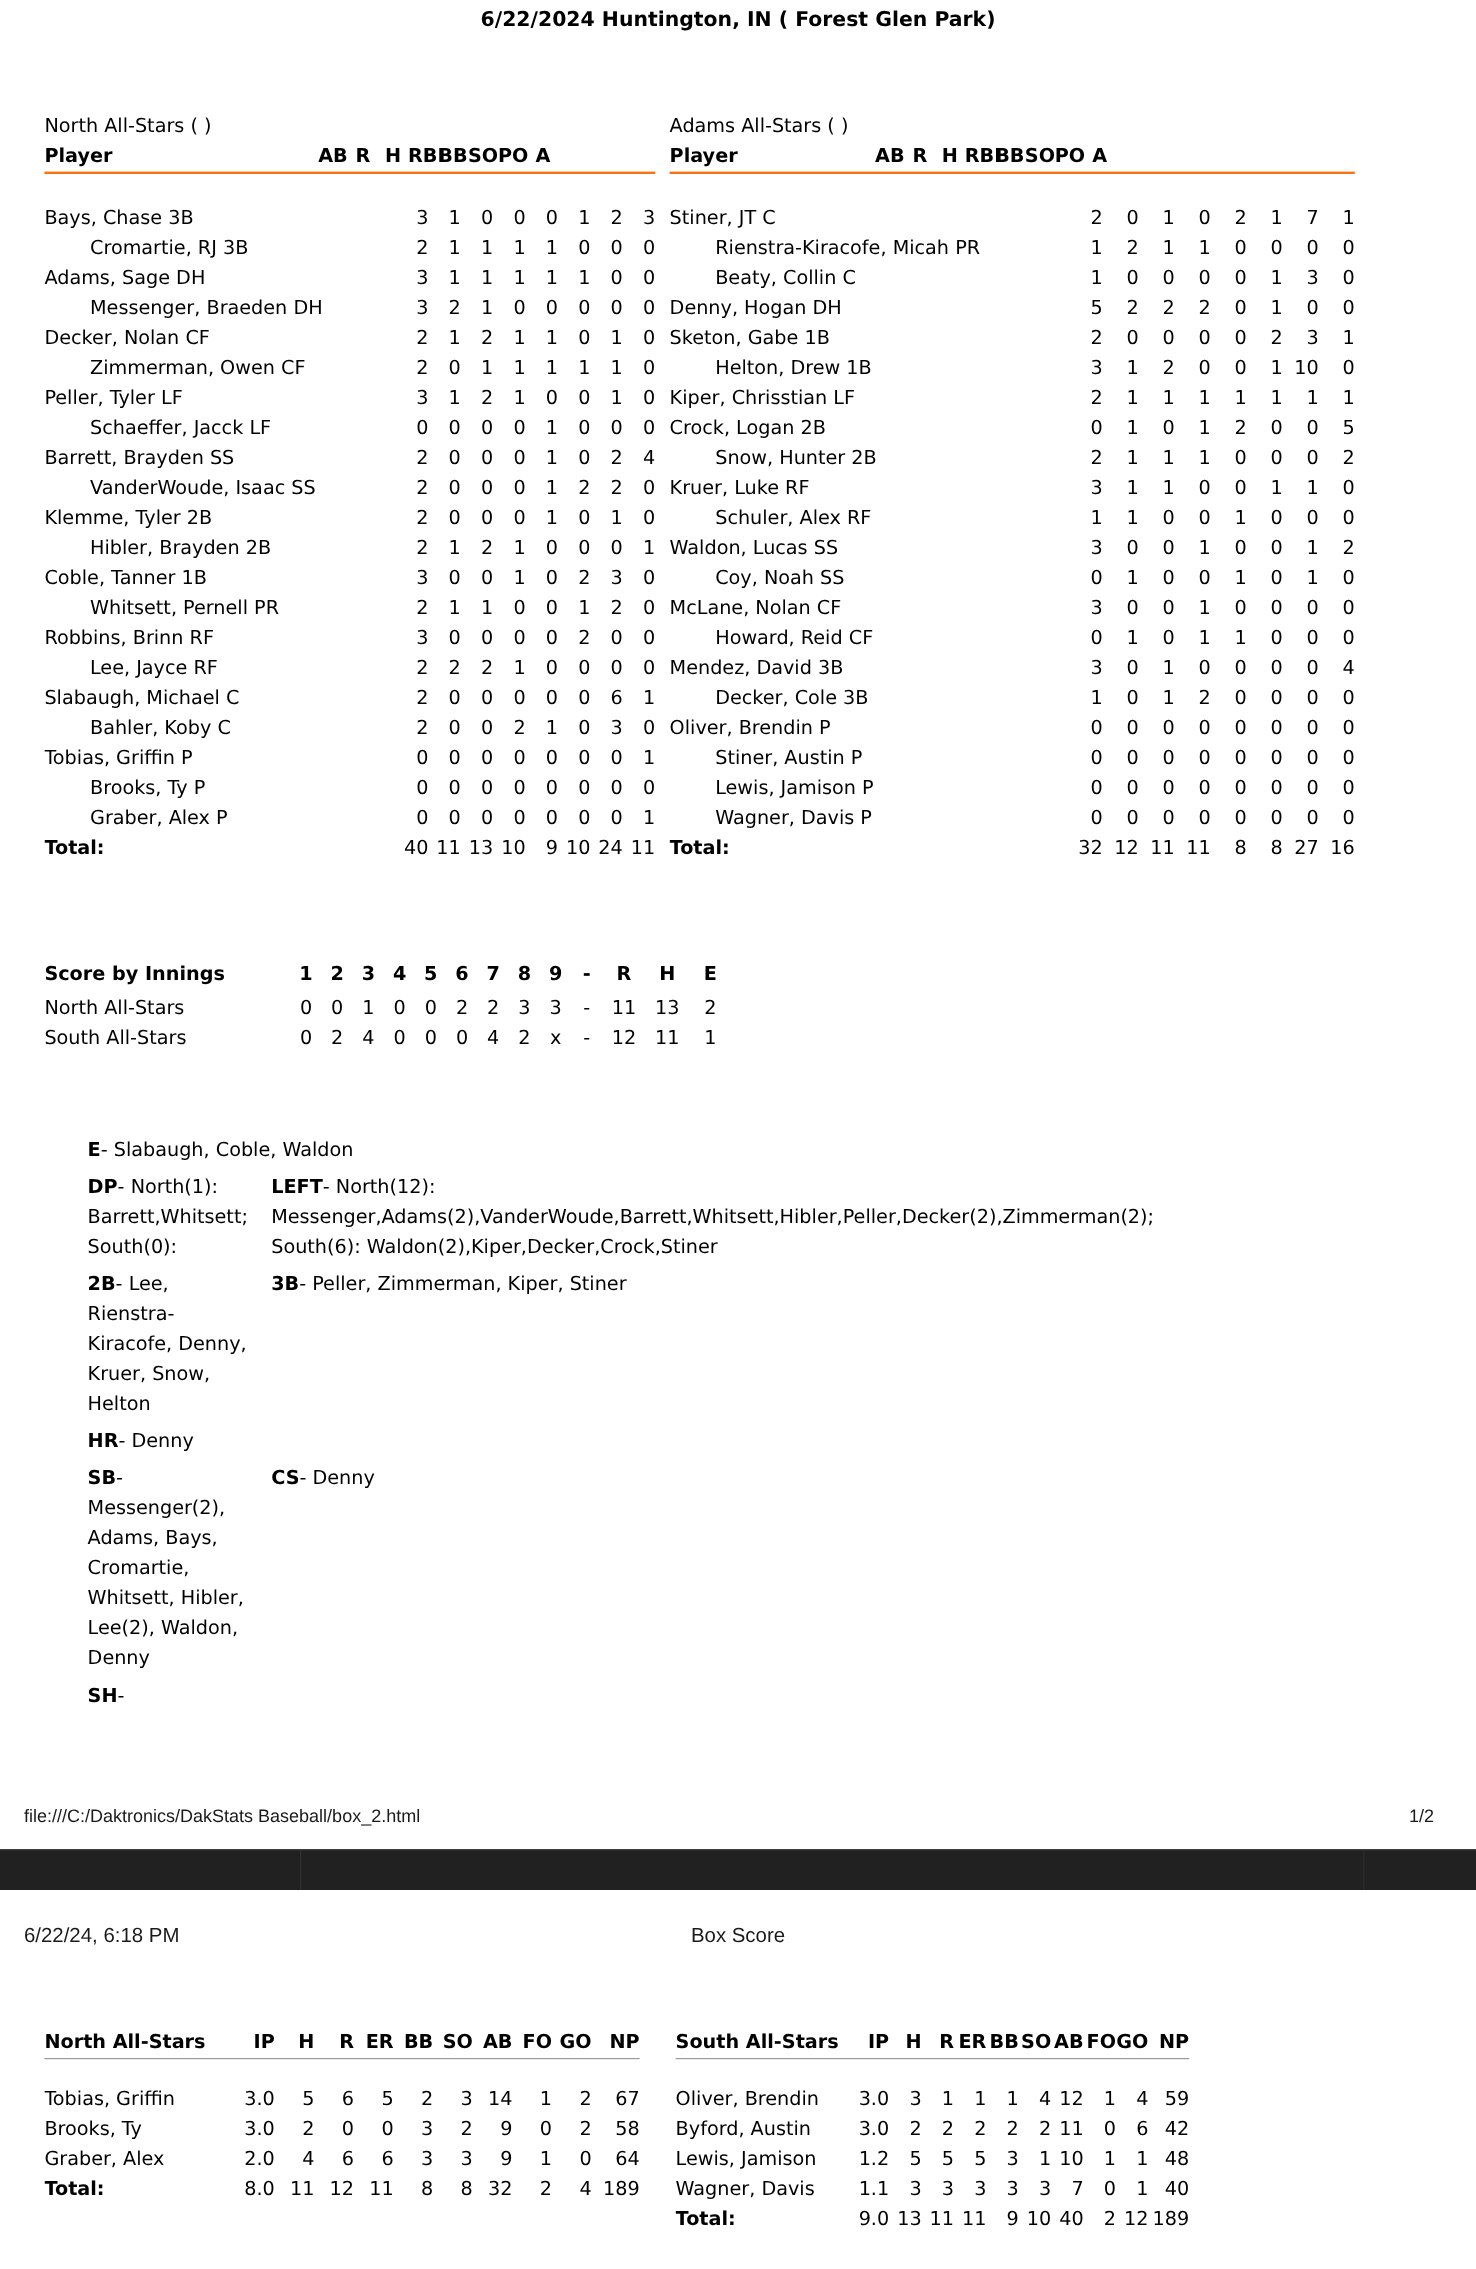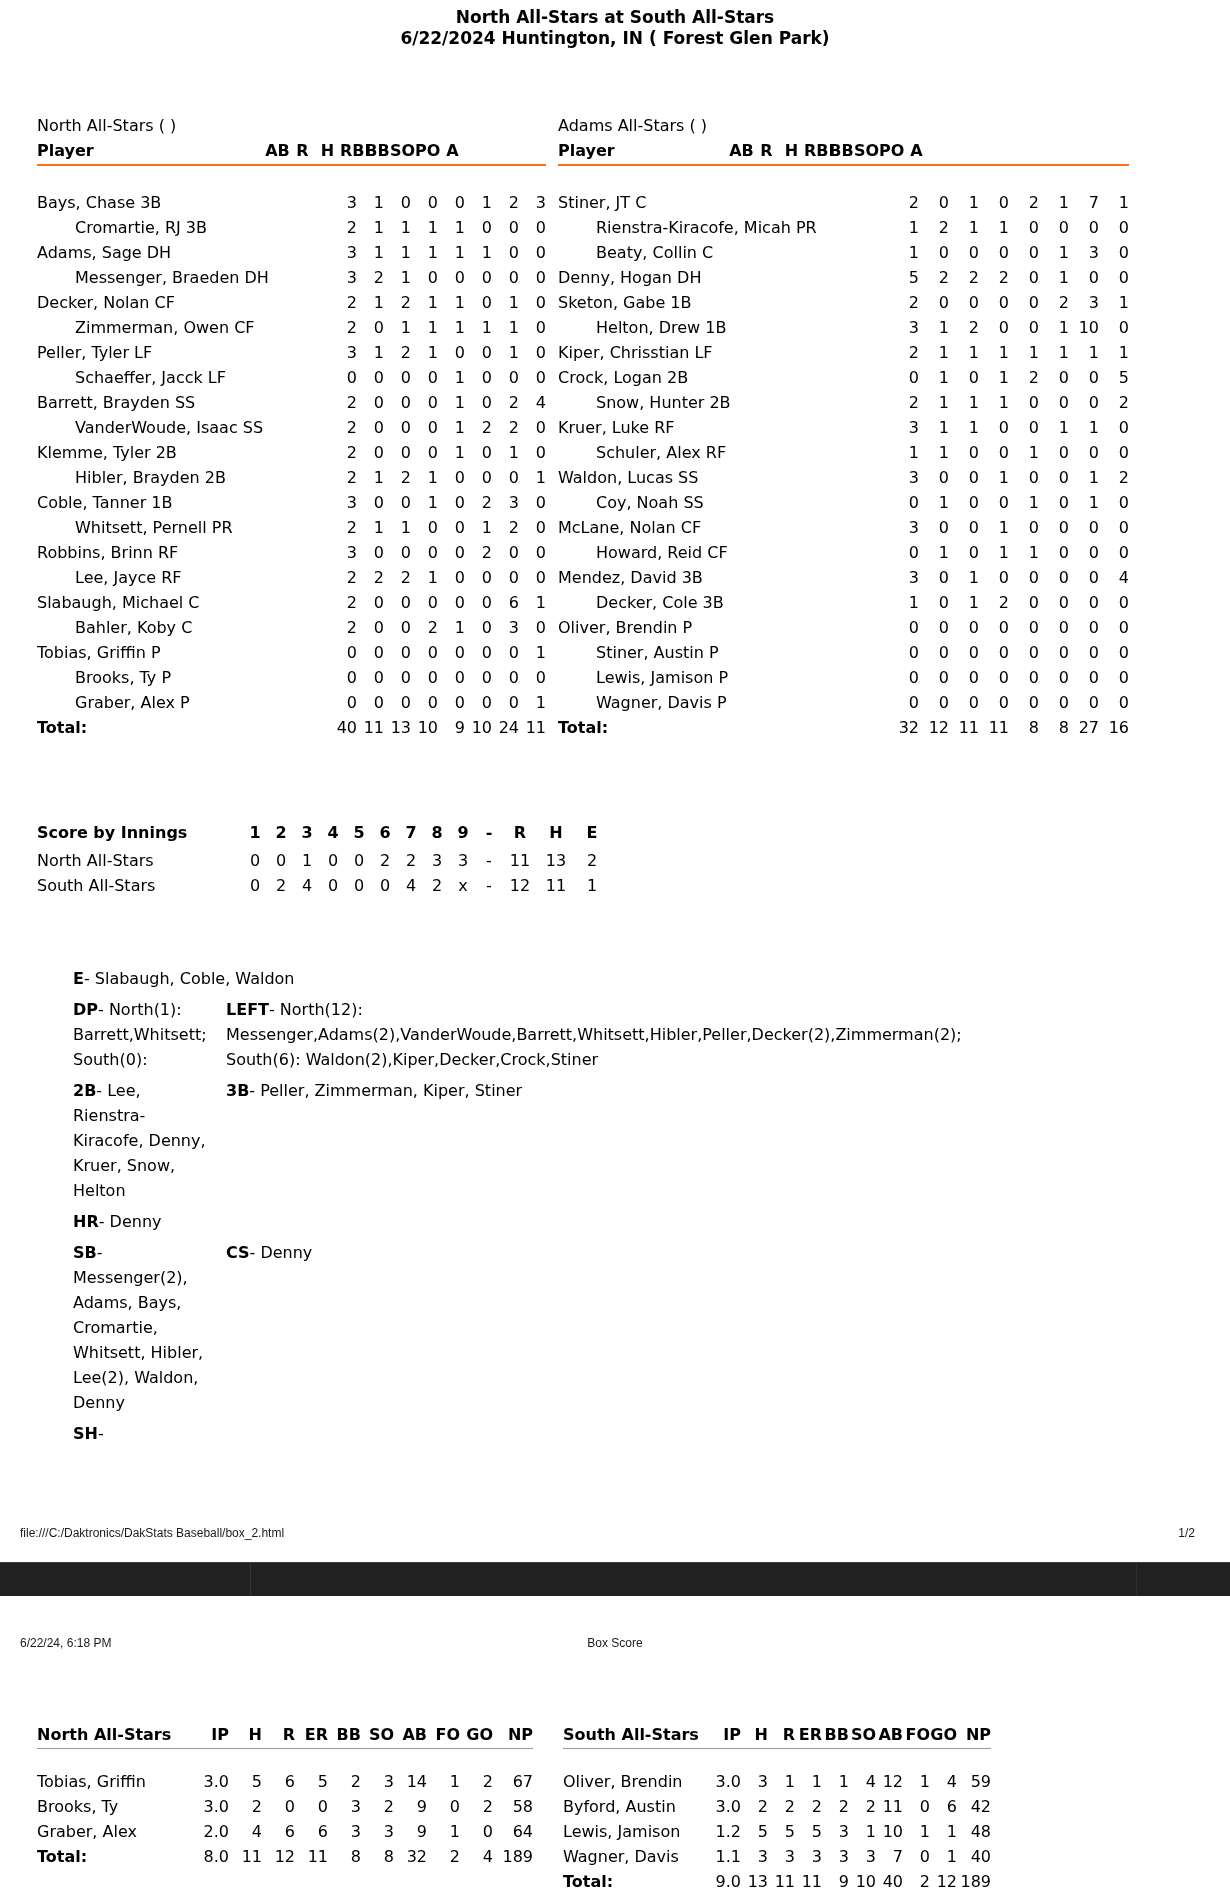--- a/index.html
+++ b/index.html
@@ -46,31 +46,31 @@
   .notes { margin-top:68px; line-height:25px; }
   .note-row { display:flex; margin-bottom:6px; }
   .note-left { width:142px; flex:none;margin-left:36px; }
   .note-right { flex:1; margin-left:11px; }
   .note-row.full { display:block; }
   .note-row.full .note-left { width:auto; }
   .note-row b { font-weight:700; }
 
   
   .p1footer { margin-top:80px; height:15px; display:flex; justify-content:space-between;
-              font-family:"Liberation Sans", sans-serif; font-size:12px; color:#1a1a1a;
+              font-family:"Liberation Sans", sans-serif; font-size:15px; color:#1a1a1a;
               padding:0 35px 0 20px; }
 
   
   .pagebreak { margin-top:21px; height:34px; background:#212121; border-top:1px solid #3d3d3d; position:relative; }
   .pagebreak::before { content:""; position:absolute; left:250px; top:0; bottom:0; width:1px; background:#333; }
   .pagebreak::after  { content:""; position:absolute; left:1136px; top:0; bottom:0; width:1px; background:#2e2e2e; }
 
   
-  .p2header { margin-top:40px; height:15px; position:relative;
-              font-family:"Liberation Sans", sans-serif; font-size:12px; color:#1a1a1a; }
+  .p2header { margin-top:28px; height:15px; position:relative;
+              font-family:"Liberation Sans", sans-serif; font-size:17px; color:#1a1a1a; }
   .p2header .left { position:absolute; left:20px; }
   .p2header .center { position:absolute; left:0; right:0; text-align:center; }
 
   
   .pitching { margin-top:72px; display:flex; }
   .pitch-team.team-left  { width:496px; margin-right:30px; }
   .pitch-team.team-right { width:428px; }
   .pitch-header { display:flex; font-weight:700; height:26px; line-height:23px; border-bottom:1px solid #999; }
   .pitch-rows { margin-top:20px; }
   .pitch-row { display:flex; height:25px; line-height:25px; white-space:nowrap; }
@@ -83,21 +83,20 @@
   .team-right .pc.ip { width:38px; }
   .team-right .pc.np { width:34px; }
   .pitch-row.total .pname { font-weight:700; }
 </style>
 </head>
 <body>
 
 <div>
   <div class="content">
     <div class="title">
-      <div>North All-Stars at South All-Stars</div>
       <div>6/22/2024 Huntington, IN ( Forest Glen Park)</div>
     </div>
 
     <div class="batting">
 
       <div class="bat-team team-left">
         <div class="team-line">North All-Stars ( )</div>
         <div class="bat-header">
           <span>Player</span>
           <span class="stats">

